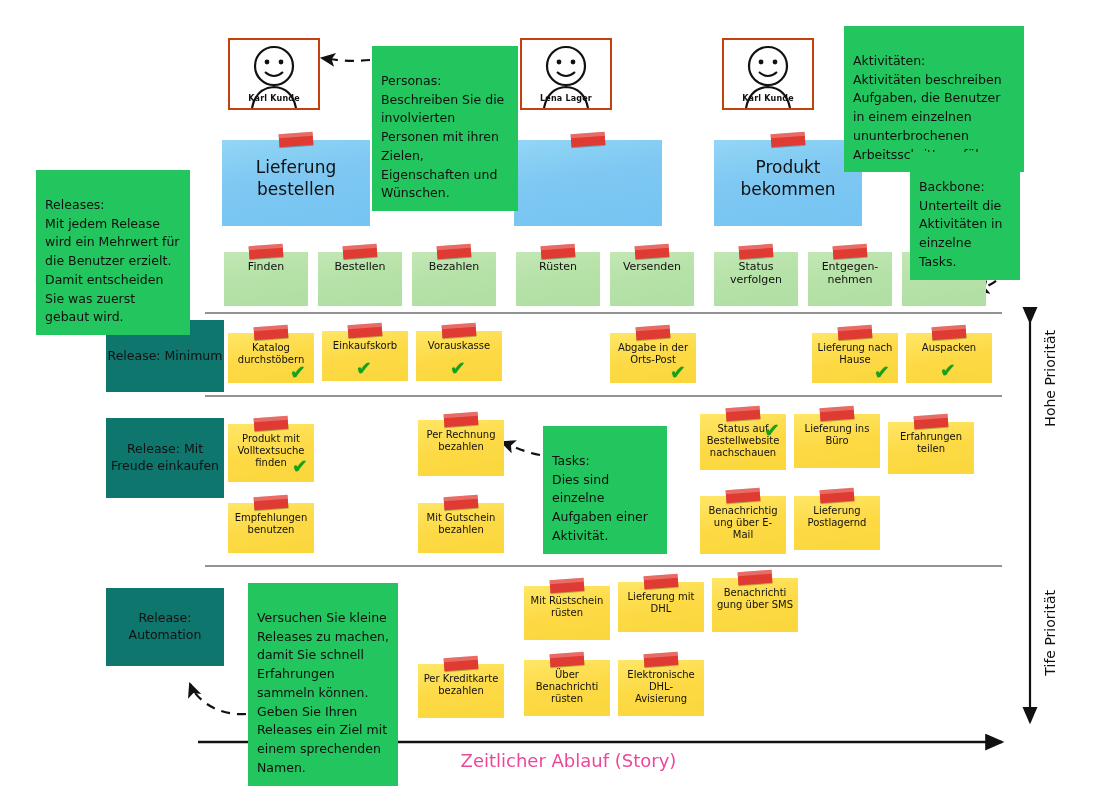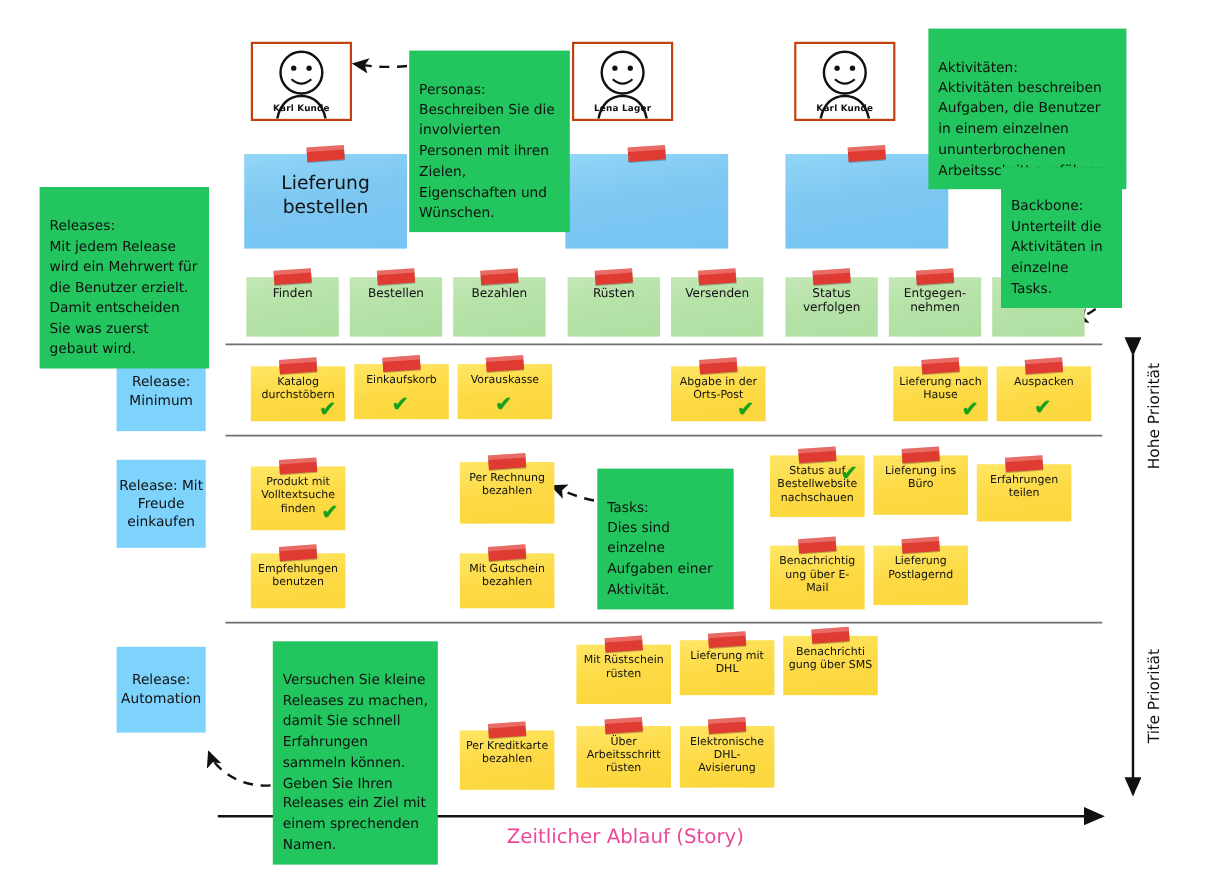--- a/index.html
+++ b/index.html
@@ -77,27 +77,27 @@
   }
 
   .card-story {
     background: linear-gradient(170deg,#ffe666 0%,#fdda45 50%,#fbd63c 100%);
     width: 86px; height: 50px;
     font-size: 10px;
   }
 
   .release {
     position: absolute;
-    background: #7dd3fc;
+    background: #0f766e;
     display: flex; align-items: center; justify-content: center;
     text-align: center;
     font-size: 12.5px;
     line-height: 1.35;
     color: #111;
-    width: 81px;
+    width: 118px;
   }
 
   
   .note {
     position: absolute;
     background: #22c55e;
     color: #111;
     font-size: 12.5px;
     line-height: 1.5;
     padding: 7px 9px 8px;
@@ -215,20 +215,21 @@
   <div>
     <div class="card card-activity" style="left:222px;top:140px">
       <span class="tape"></span>
       <span class="label">Lieferung bestellen</span>
     </div>
     <div class="card card-activity" style="left:514px;top:140px">
       <span class="tape"></span>
     </div>
     <div class="card card-activity" style="left:714px;top:140px">
       <span class="tape"></span>
+      <span class="label">Produkt bekommen</span>
     </div>
   </div>
 
   <div>
     <div class="card card-task" style="left:224px;top:252px">
       <span class="tape"></span>
       <span class="label">Finden</span>
     </div>
     <div class="card card-task" style="left:318px;top:252px">
       <span class="tape"></span>
@@ -354,21 +355,21 @@
     <div class="card card-story" style="left:712px;top:578px;height:54px">
       <span class="tape"></span>
       <span class="label">Benachrichti gung über SMS</span>
     </div>
     <div class="card card-story" style="left:418px;top:664px;height:54px">
       <span class="tape"></span>
       <span class="label">Per Kreditkarte bezahlen</span>
     </div>
     <div class="card card-story" style="left:524px;top:660px;height:56px">
       <span class="tape"></span>
-      <span class="label">Über Arbeitsschritt rüsten</span>
+      <span class="label">Über Benachrichti rüsten</span>
     </div>
     <div class="card card-story" style="left:618px;top:660px;height:56px">
       <span class="tape"></span>
       <span class="label">Elektronische DHL-Avisierung</span>
     </div>
   </div>
 
   <div>
     <div class="note" style="left:372px;top:46px;width:146px">
       <span>Personas:

